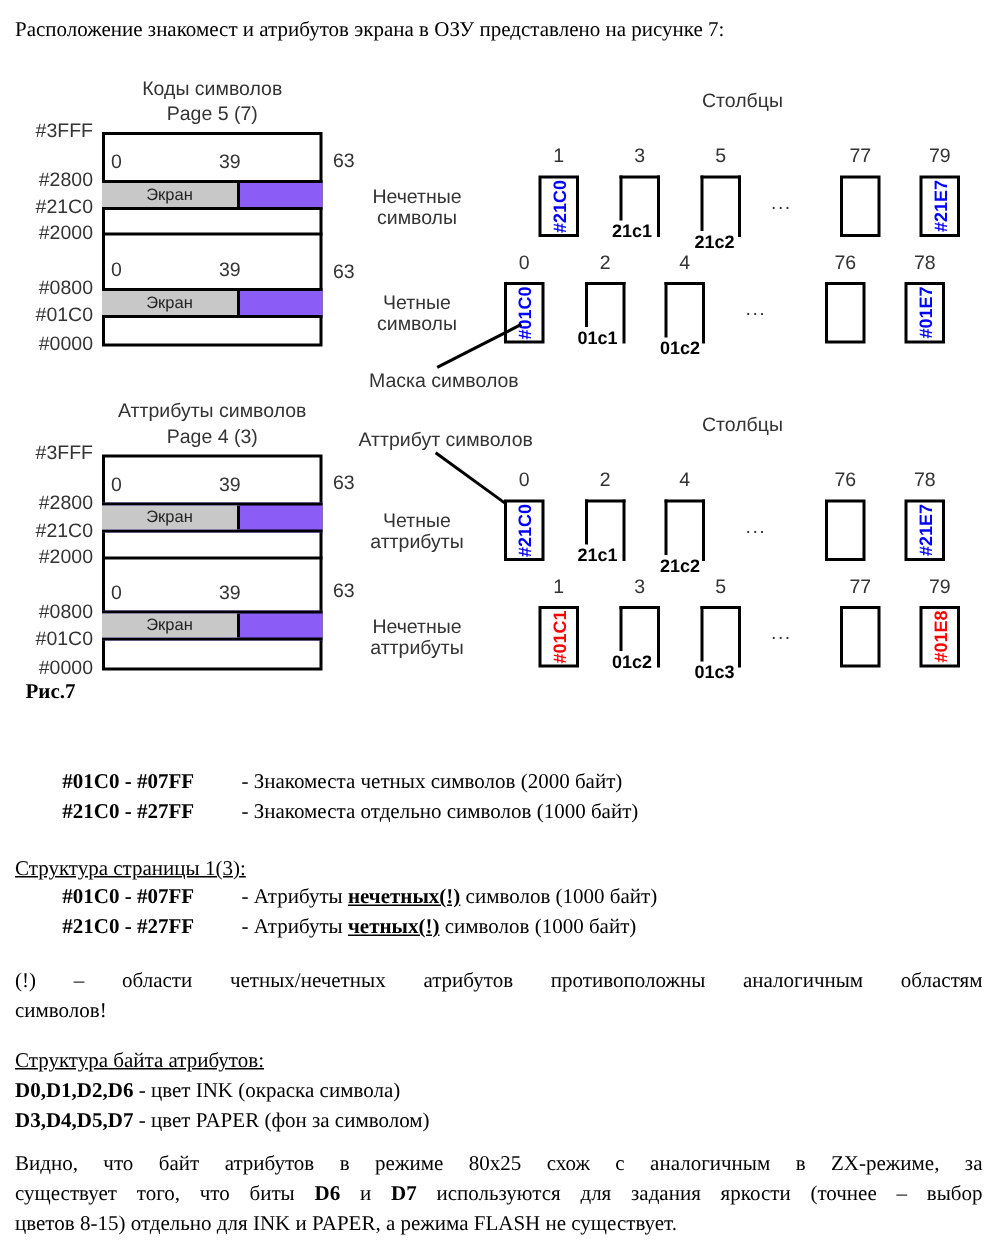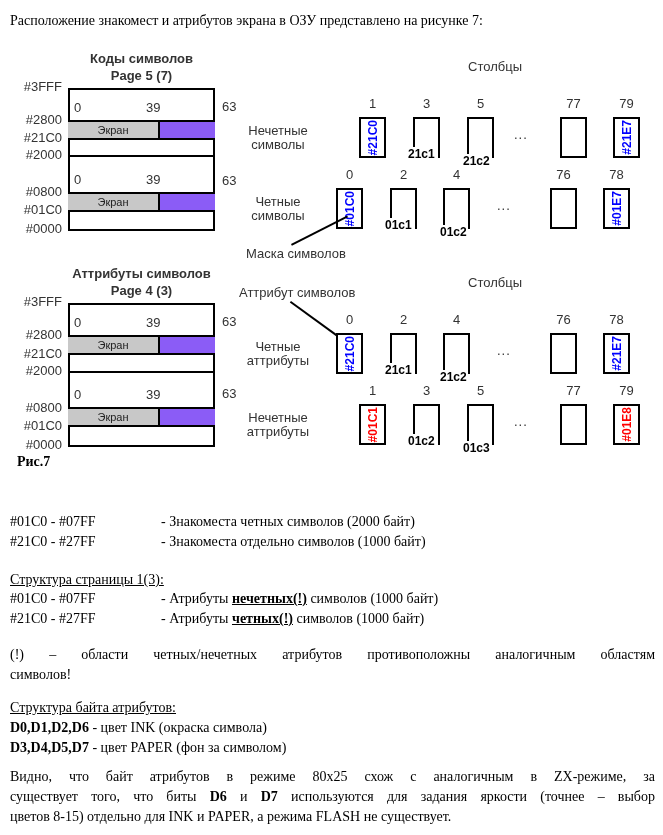--- a/index.html
+++ b/index.html
@@ -1,21 +1,21 @@
 <!DOCTYPE html>
 <html><head>
 <meta charset="utf-8">
 <style>
   html,body { margin:0; padding:0; background:#ffffff; }
   .page { position:relative; width:663px; height:835px; background:#fff;
           font-family:"Liberation Serif", serif; font-size:14px; color:#000; overflow:hidden; }
   .abs { position:absolute; }
   .sans { font-family:"Liberation Sans", sans-serif; }
   .fig-text { font-size:13px; color:#333; line-height:14px; white-space:nowrap; }
-  .map-title { width:147px; text-align:center;font-weight:bold; }
+  .map-title { width:147px; text-align:center; }
   .membox { width:147px; border:2px solid #000; box-sizing:border-box; background:#fff; }
   .band { width:147px; height:20px; border-top:2px solid #000; border-bottom:2px solid #000; box-sizing:border-box; background:#8b5cf6; }
   .band-gray { width:92px; height:100%; background:#c8c8c8; border-right:2px solid #000; box-sizing:border-box;
                display:flex; align-items:center; justify-content:center;
                font-family:"Liberation Sans",sans-serif; font-size:11px; color:#222; }
   .hline { height:2px; background:#000; width:147px; }
   .addr { width:56px; text-align:right; }
   .colnum { width:27px; text-align:center; }
   .colbox { width:27px; height:41px; border:2px solid #000; box-sizing:border-box; background:#fff; }
   .colbox.open { border-bottom:none; }
@@ -25,21 +25,21 @@
   .blue { color:#0000ff; }
   .red  { color:#ff0000; }
   .sublabel { font-family:"Liberation Sans",sans-serif; font-weight:bold; font-size:12px; color:#000;
               background:#fff; padding:0 1px; white-space:nowrap; }
   .sidelabel { width:96px; text-align:center; font-size:13px; color:#333; line-height:14px;
                font-family:"Liberation Sans",sans-serif; }
   .dots { font-size:13px; color:#333; letter-spacing:1px; font-family:"Liberation Sans",sans-serif; }
   .pline { border-top:2px solid #000; transform-origin:left top; }
   .caption { font-weight:bold; font-size:14px; }
   .h-underline { text-decoration:underline; white-space:nowrap; }
-  .rangecol { display:inline-block; width:151px; font-weight:normal; white-space:nowrap; }
+  .rangecol { display:inline-block; width:151px; font-weight:bold; white-space:nowrap;text-align:center; }
   .bu { font-weight:bold; text-decoration:underline; }
   .b { font-weight:bold;margin-top:44px; }
   .para { width:645px; line-height:20px; }
   .jline { display:block; text-align:justify; text-align-last:justify; }
   .bodyline { white-space:nowrap; line-height:19px; }
 </style>
 </head>
 <body>
 
 <div class="page">

